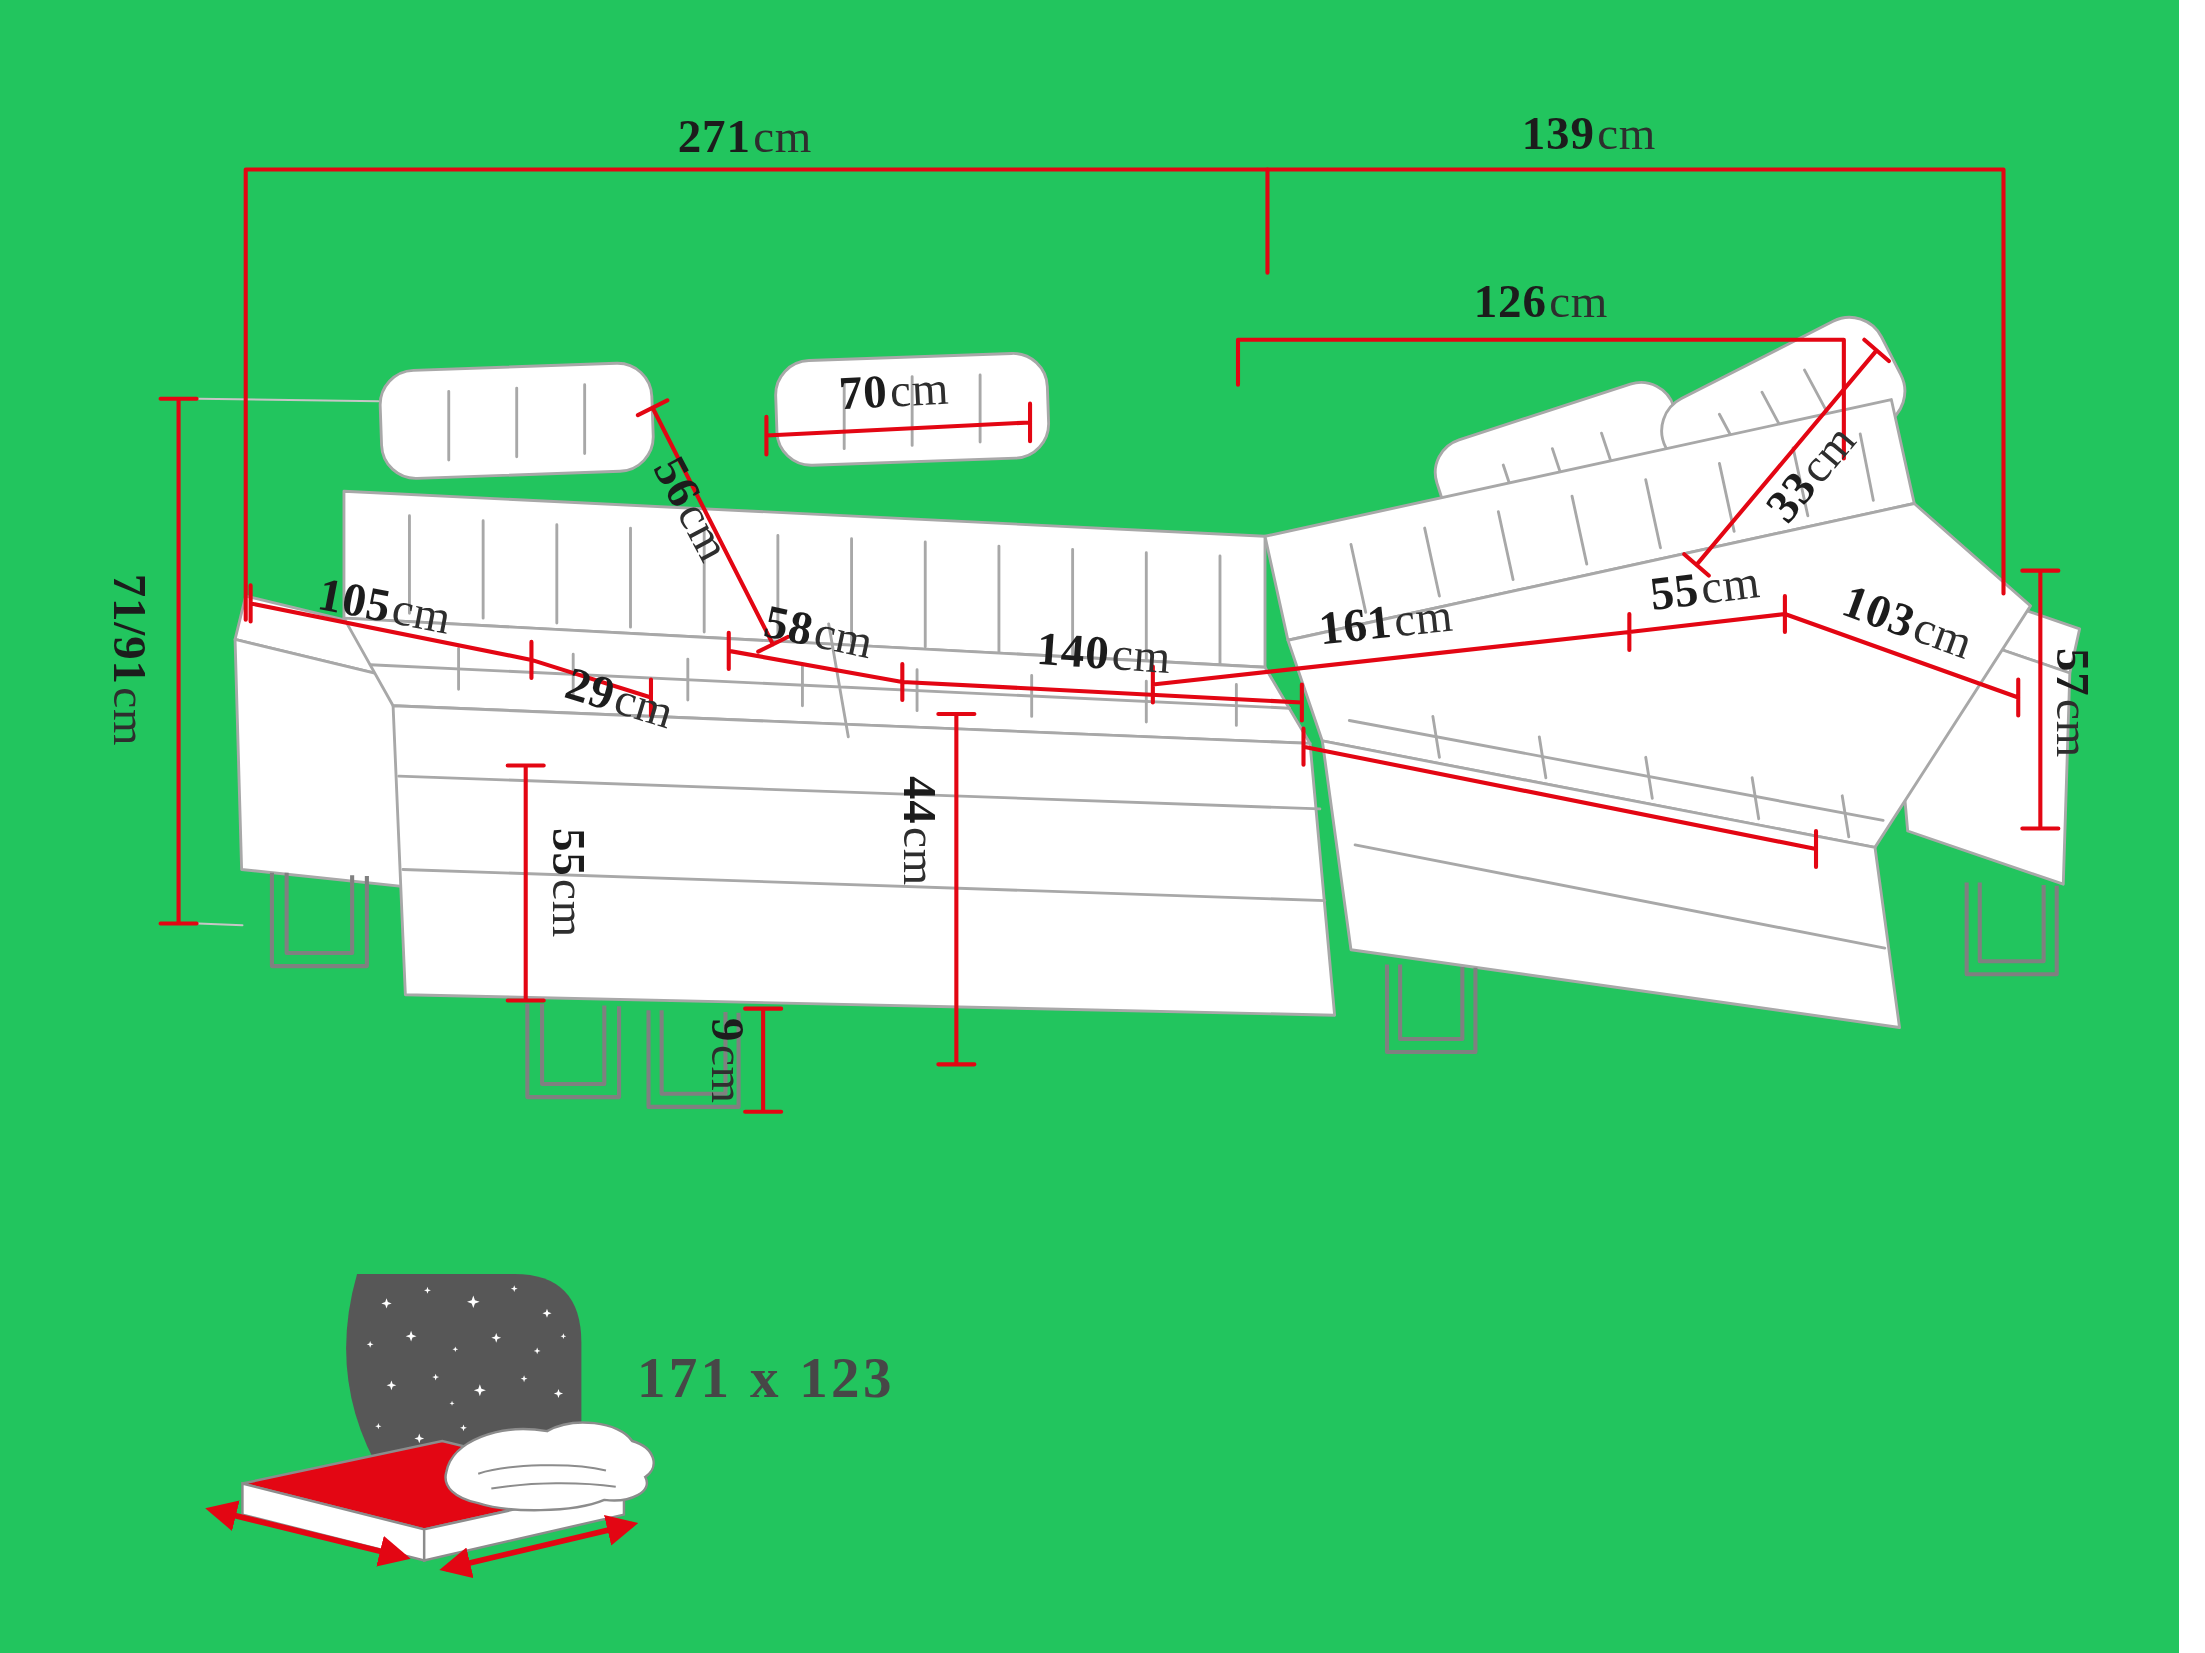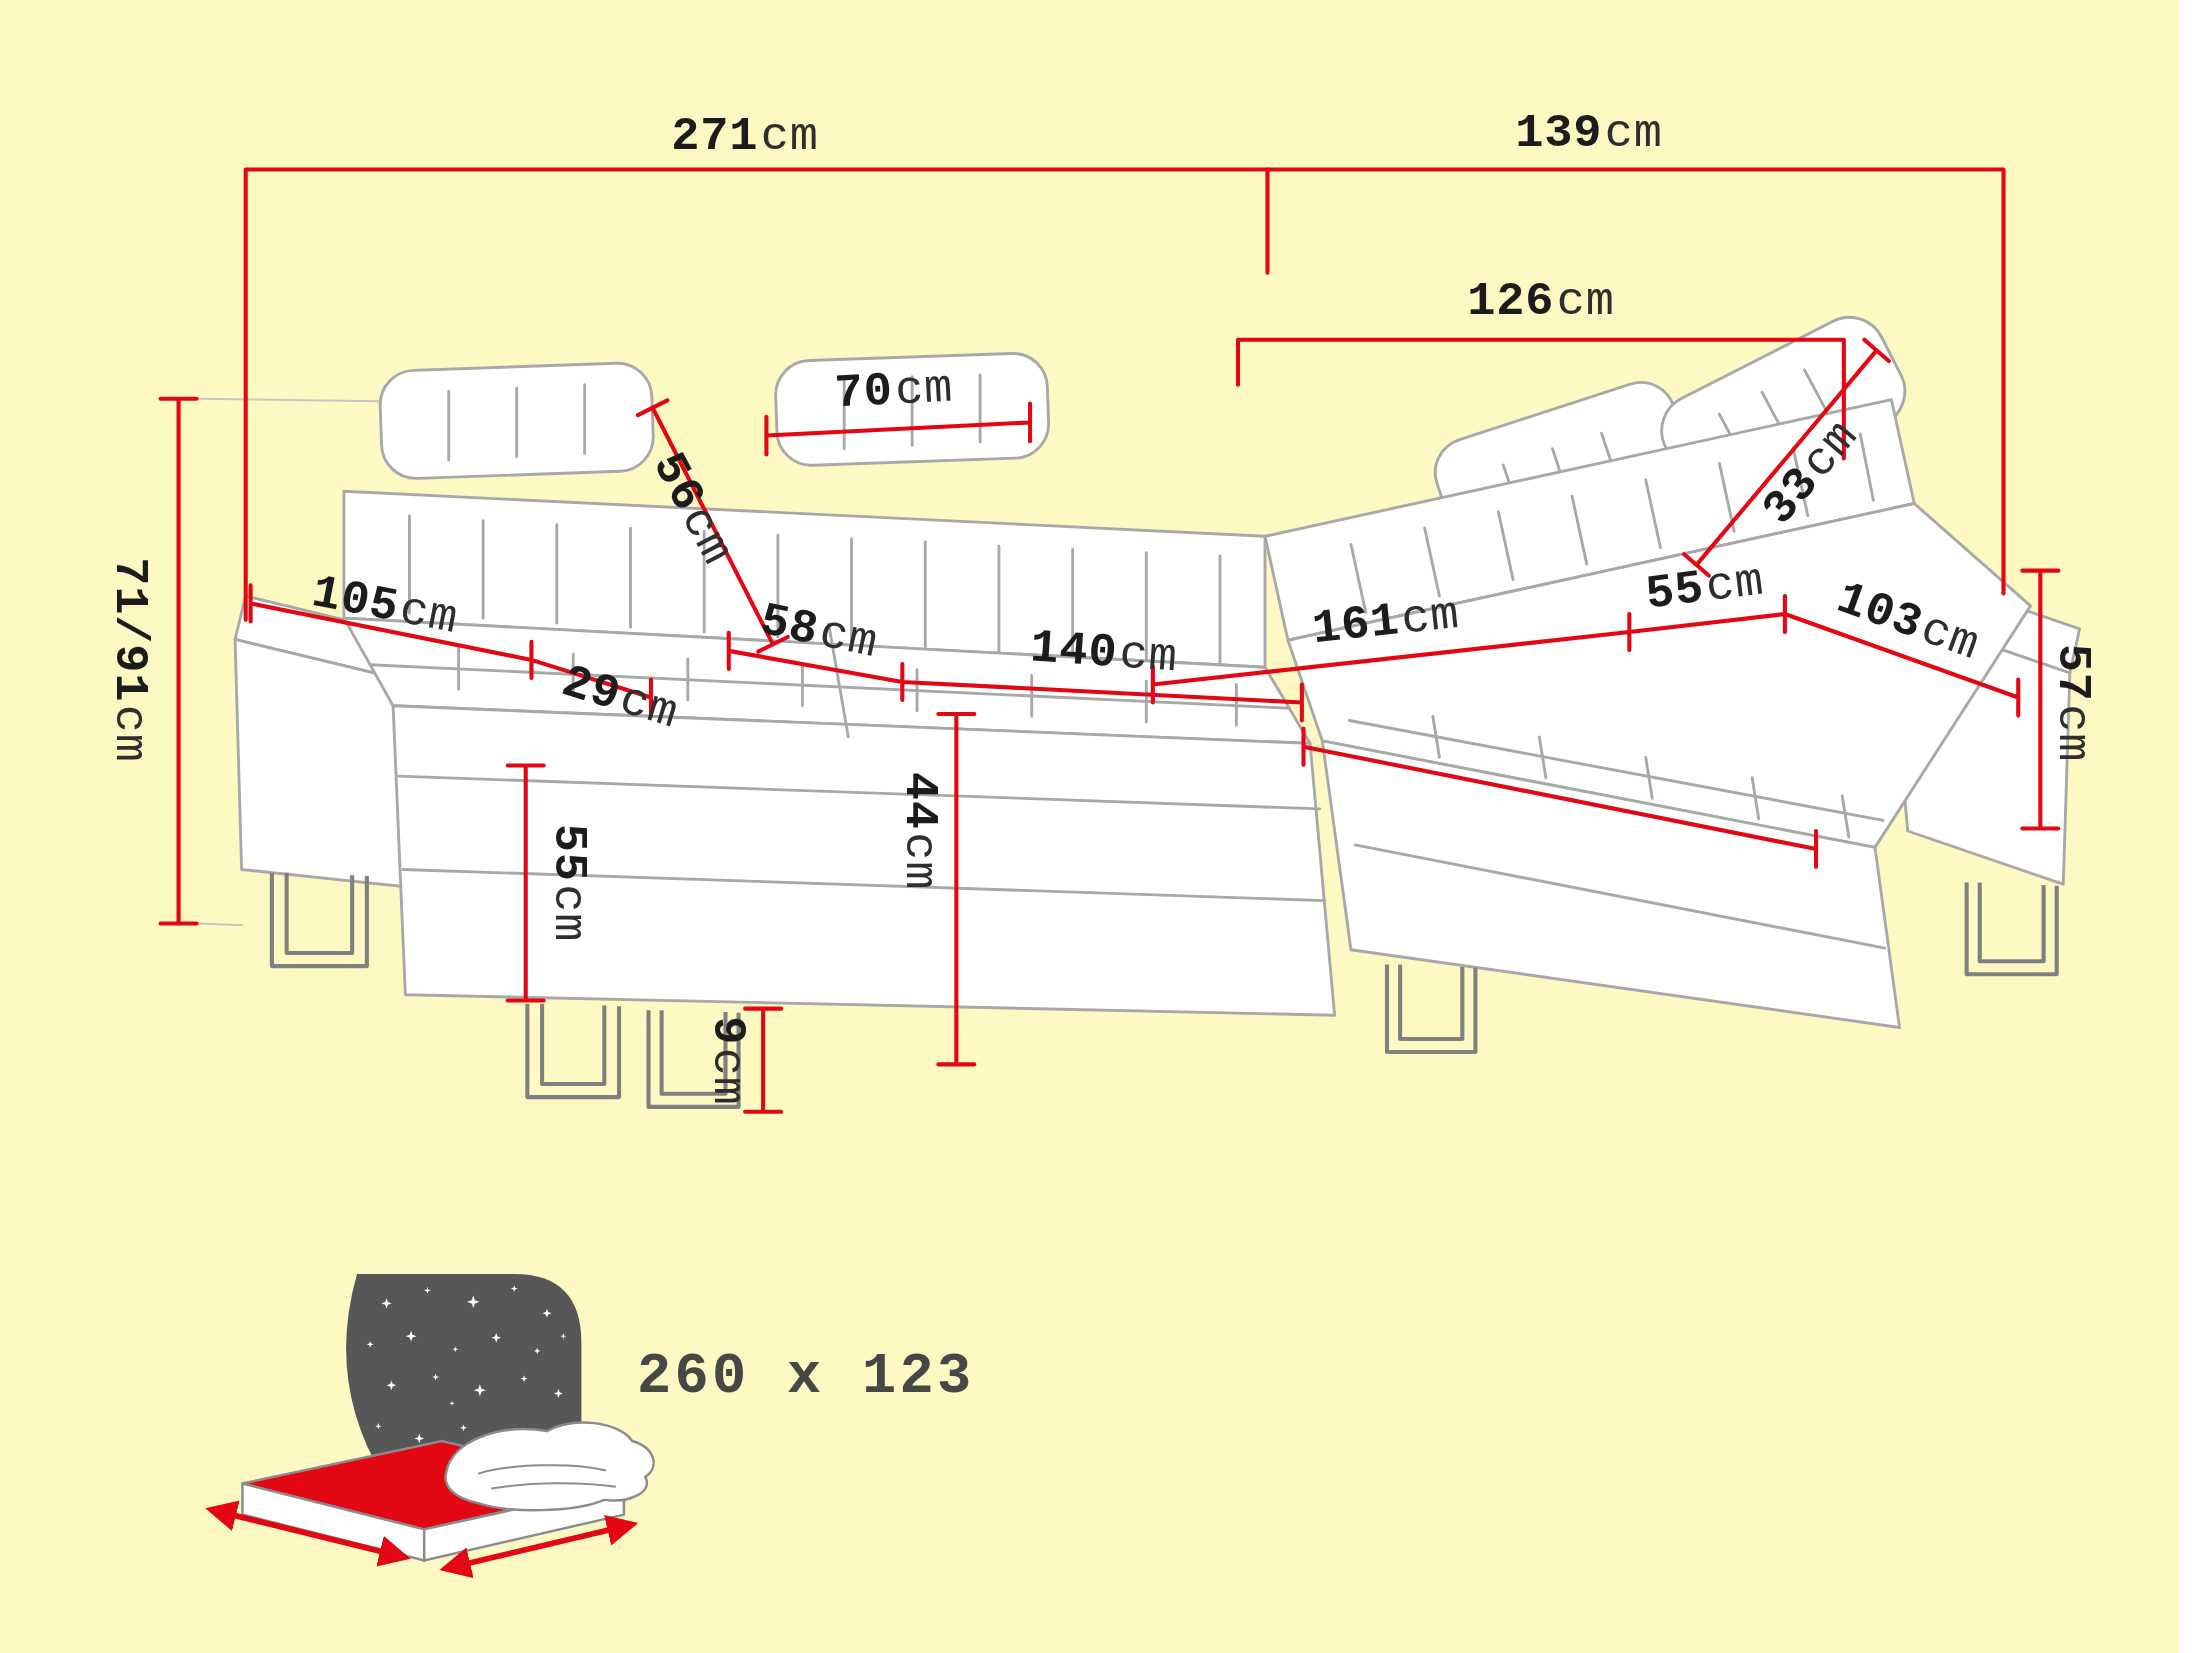--- a/index.html
+++ b/index.html
@@ -1,18 +1,18 @@
 <!DOCTYPE html>
 <html style="font-size:13px"><head>
 <meta charset="utf-8">
 <style>
   *{margin:0;padding:0;box-sizing:border-box}
   html,body{background:#ffffff}
   body{width:2205px;height:1653px;overflow:hidden}
-  .stage{position:relative;width:2179px;height:1653px;font-family:Liberation Mono, monospace;background:#fef9c3}
+  .stage{position:relative;width:2179px;height:1653px;font-family:Liberation Serif, serif;background:#22c55e}
   .stage svg{position:absolute;left:0;top:0;width:2205px;height:1653px}
   .lbl{
     position:absolute;white-space:nowrap;z-index:5;
     transform:translate(-50%,-50%) rotate(var(--r,0deg));
     font-size:47px;color:#1c1c1c;letter-spacing:0.8px;line-height:1;
   }
   .lbl .num{font-weight:700}
   .lbl .unit{font-weight:400;color:#2e2e2e;margin-left:2.5px}
   .lbl-sleep{
     position:absolute;white-space:nowrap;z-index:5;
@@ -167,16 +167,16 @@
 <div class="lbl" style="left:620px;top:698px;--r:17deg"><span class="num">29</span><span class="unit">cm</span></div>
 
 <div class="lbl" style="left:129px;top:660px;--r:90deg"><span class="num">71/91</span><span class="unit">cm</span></div>
 
 <div class="lbl" style="left:568px;top:883px;--r:90deg"><span class="num">55</span><span class="unit">cm</span></div>
 
 <div class="lbl" style="left:919px;top:831px;--r:90deg"><span class="num">44</span><span class="unit">cm</span></div>
 
 <div class="lbl" style="left:727px;top:1061px;--r:90deg"><span class="num">9</span><span class="unit">cm</span></div>
 
-<div class="lbl-sleep" style="left:637px;top:1377px"><span>260 x 123</span></div>
+<div class="lbl-sleep" style="left:637px;top:1377px"><span>171 x 123</span></div>
 
 </div>
 
 
 </body></html>

